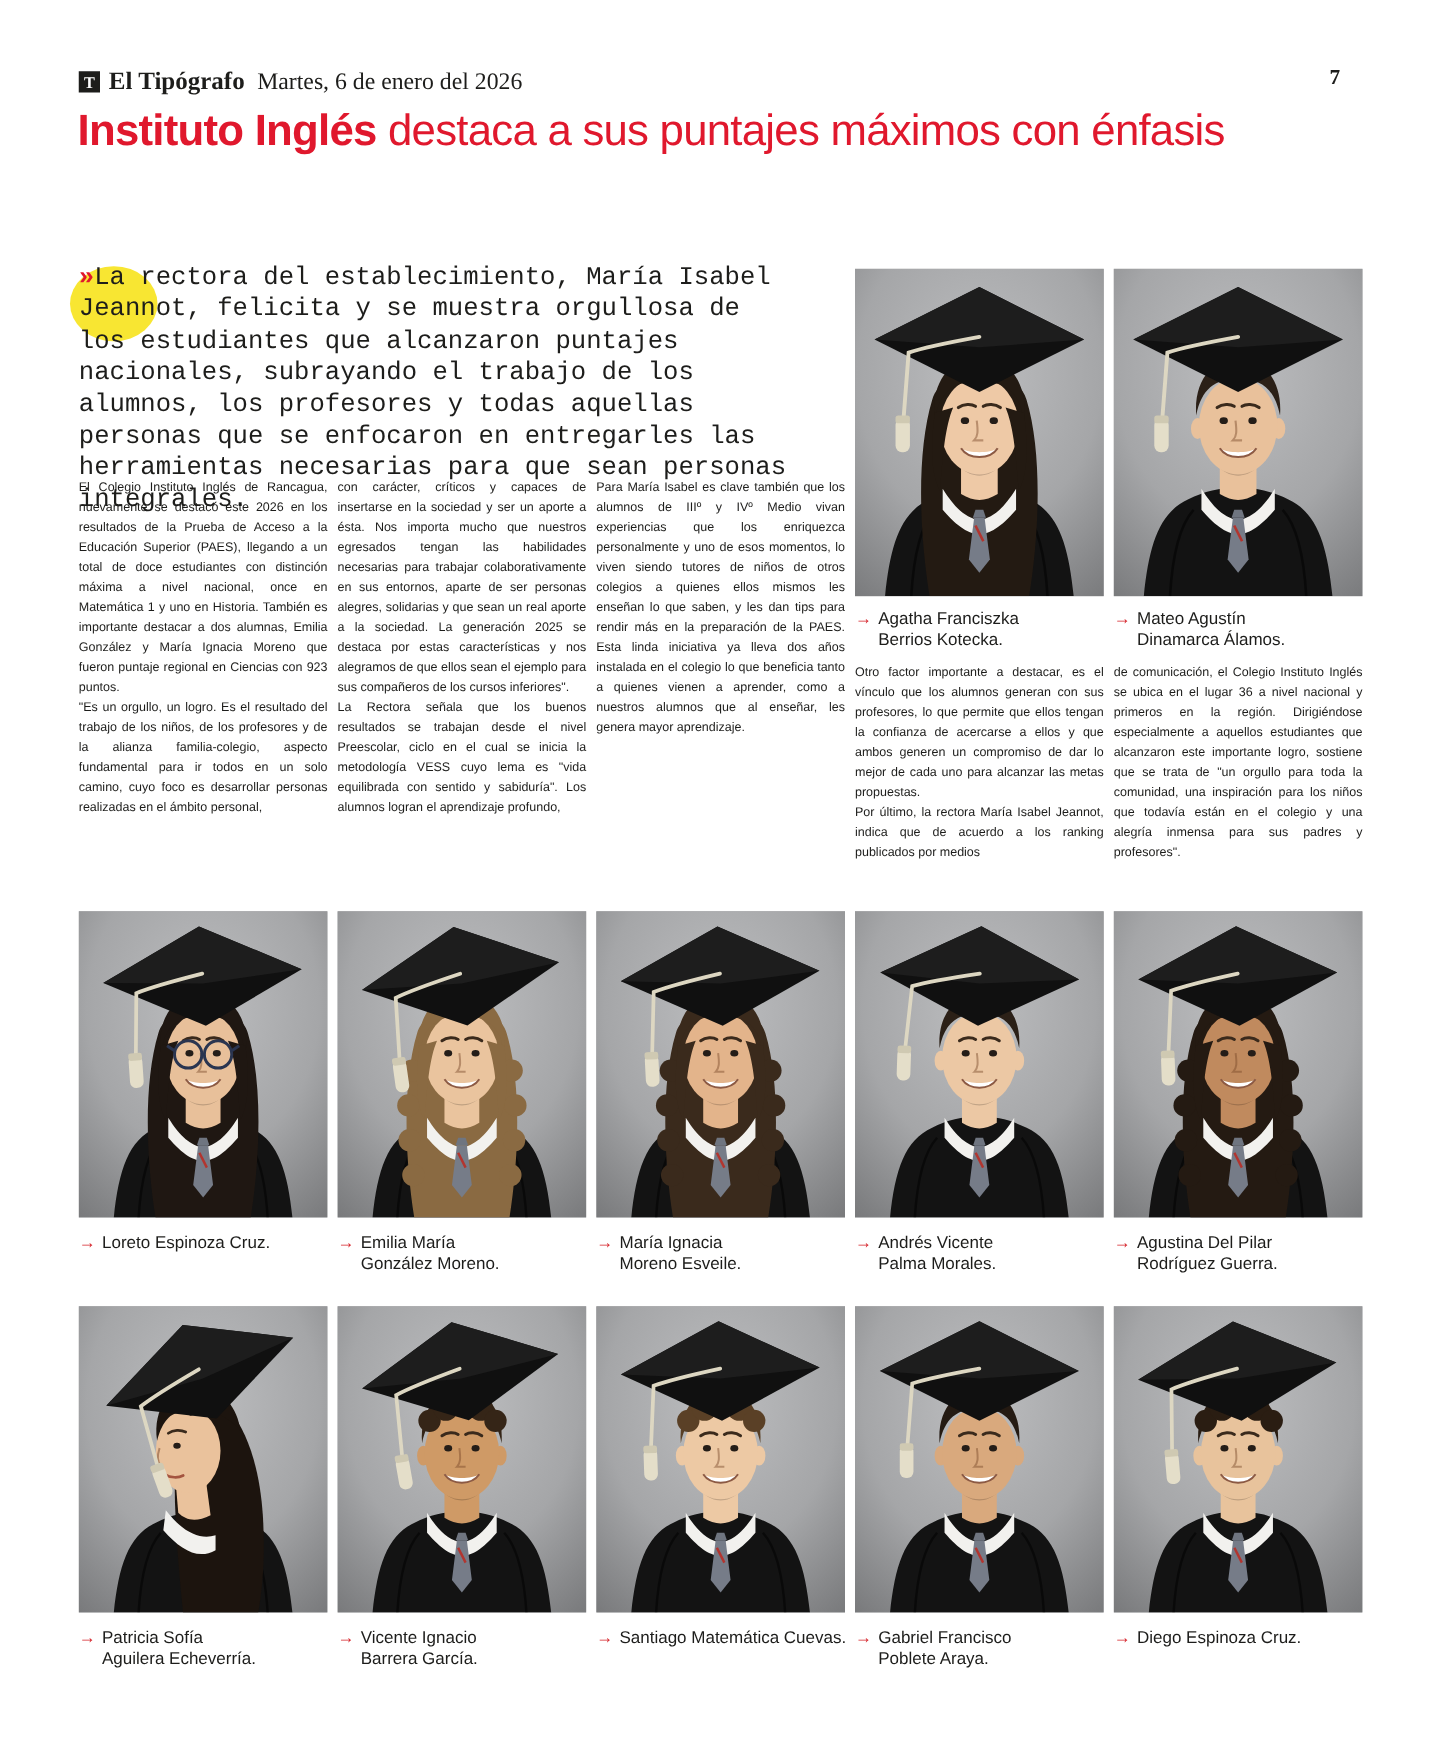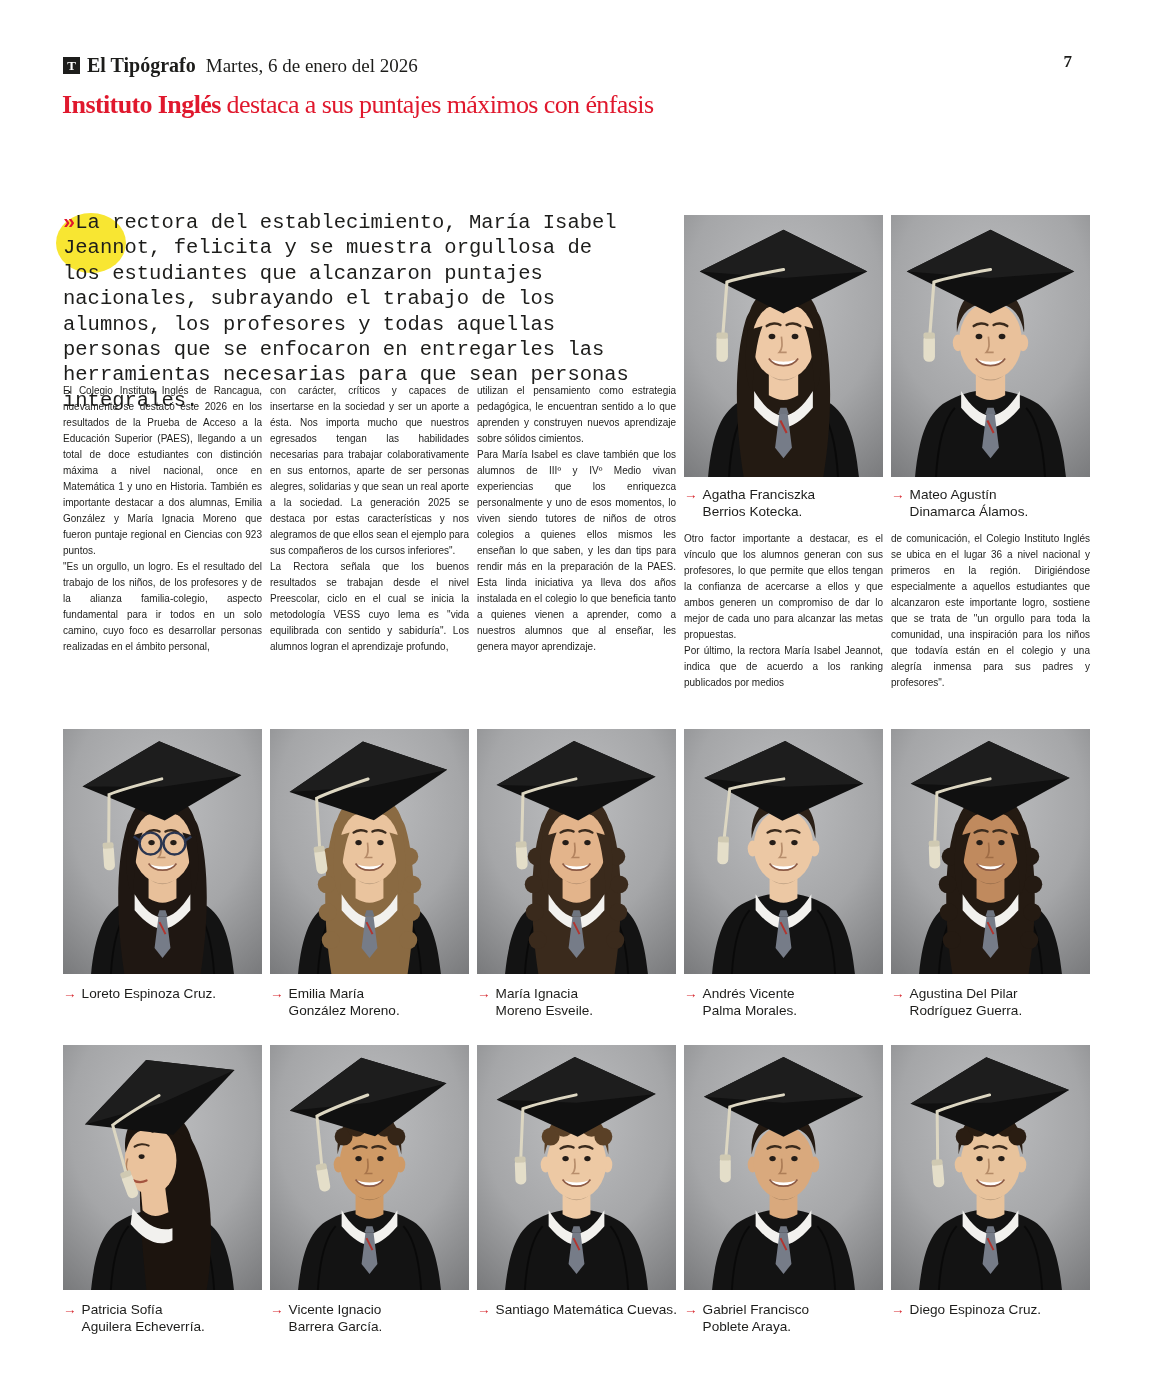--- a/index.html
+++ b/index.html
@@ -11,22 +11,22 @@
   
   .masthead{position:absolute;left:63px;top:54px;display:flex;align-items:center;gap:7px;z-index:3;}
   .logo{width:17px;height:17px;background:#1d1d1b;color:#fff;font-family:"Liberation Serif",serif;
         font-weight:bold;font-size:13px;display:flex;align-items:center;justify-content:center;line-height:1;}
   .brand{font-family:"Liberation Serif",serif;font-weight:700;font-size:20px;}
   .mdate{font-family:"Liberation Serif",serif;font-size:19px;margin-left:3px;}
   .pagenum{position:absolute;right:80px;top:52px;font-family:"Liberation Serif",serif;
            font-weight:700;font-size:17px;z-index:3;}
 
   
-  .headline{position:absolute;left:62px;top:86px;width:1030px;font-size:26px;line-height:38.5px;
-            color:var(--red);letter-spacing:-0.6px;font-weight:400;z-index:3;font-family:Liberation Serif, serif;}
+  .headline{position:absolute;left:62px;top:86px;width:1030px;font-size:35px;line-height:38.5px;
+            color:var(--red);letter-spacing:-0.6px;font-weight:400;z-index:3;}
   .hl-bold{font-weight:700;}
 
   
   .hl-yellow{position:absolute;left:56px;top:213px;width:70px;height:60px;border-radius:50%;
              background:var(--yellow);z-index:1;}
   .lead{position:absolute;left:63px;top:210px;width:568px;font-size:20.5px;line-height:25.4px;
         color:var(--ink);z-index:2;font-family:Liberation Mono, monospace;}
   .lead-marker{color:var(--red);font-weight:700;}
 
   
@@ -67,21 +67,20 @@
   <div id="column-layer">
       <div class="col" style="left: 63px; top: 383px;">
         <p>El Colegio Instituto Inglés de Rancagua, nuevamente se destacó este 2026 en los resultados de la Prueba de Acceso a la Educación Superior (PAES), llegando a un total de doce estudiantes con distinción máxima a nivel nacional, once en Matemática 1 y uno en Historia. También es importante destacar a dos alumnas, Emilia González y María Ignacia Moreno que fueron puntaje regional en Ciencias con 923 puntos.</p>
         <p>"Es un orgullo, un logro. Es el resultado del trabajo de los niños, de los profesores y de la alianza familia-colegio, aspecto fundamental para ir todos en un solo camino, cuyo foco es desarrollar personas realizadas en el ámbito personal,</p>
       </div>
       <div class="col" style="left: 270px; top: 383px;">
         <p>con carácter, críticos y capaces de insertarse en la sociedad y ser un aporte a ésta. Nos importa mucho que nuestros egresados tengan las habilidades necesarias para trabajar colaborativamente en sus entornos, aparte de ser personas alegres, solidarias y que sean un real aporte a la sociedad. La generación 2025 se destaca por estas características y nos alegramos de que ellos sean el ejemplo para sus compañeros de los cursos inferiores".</p>
         <p>La Rectora señala que los buenos resultados se trabajan desde el nivel Preescolar, ciclo en el cual se inicia la metodología VESS cuyo lema es "vida equilibrada con sentido y sabiduría". Los alumnos logran el aprendizaje profundo,</p>
       </div>
       <div class="col" style="left: 477px; top: 383px;">
-        <p>utilizan el pensamiento como estrategia pedagógica, le encuentran sentido a lo que aprenden y construyen nuevos aprendizaje sobre sólidos cimientos.</p>
         <p>Para María Isabel es clave también que los alumnos de IIIº y IVº Medio vivan experiencias que los enriquezca personalmente y uno de esos momentos, lo viven siendo tutores de niños de otros colegios a quienes ellos mismos les enseñan lo que saben, y les dan tips para rendir más en la preparación de la PAES. Esta linda iniciativa ya lleva dos años instalada en el colegio lo que beneficia tanto a quienes vienen a aprender, como a nuestros alumnos que al enseñar, les genera mayor aprendizaje.</p>
       </div>
       <div class="col" style="left: 684px; top: 531px;">
         <p>Otro factor importante a destacar, es el vínculo que los alumnos generan con sus profesores, lo que permite que ellos tengan la confianza de acercarse a ellos y que ambos generen un compromiso de dar lo mejor de cada uno para alcanzar las metas propuestas.</p>
         <p>Por último, la rectora María Isabel Jeannot, indica que de acuerdo a los ranking publicados por medios</p>
       </div>
       <div class="col" style="left: 891px; top: 531px;">
         <p>de comunicación, el Colegio Instituto Inglés se ubica en el lugar 36 a nivel nacional y primeros en la región. Dirigiéndose especialmente a aquellos estudiantes que alcanzaron este importante logro, sostiene que se trata de "un orgullo para toda la comunidad, una inspiración para los niños que todavía están en el colegio y una alegría inmensa para sus padres y profesores".</p>
       </div>
     </div>

